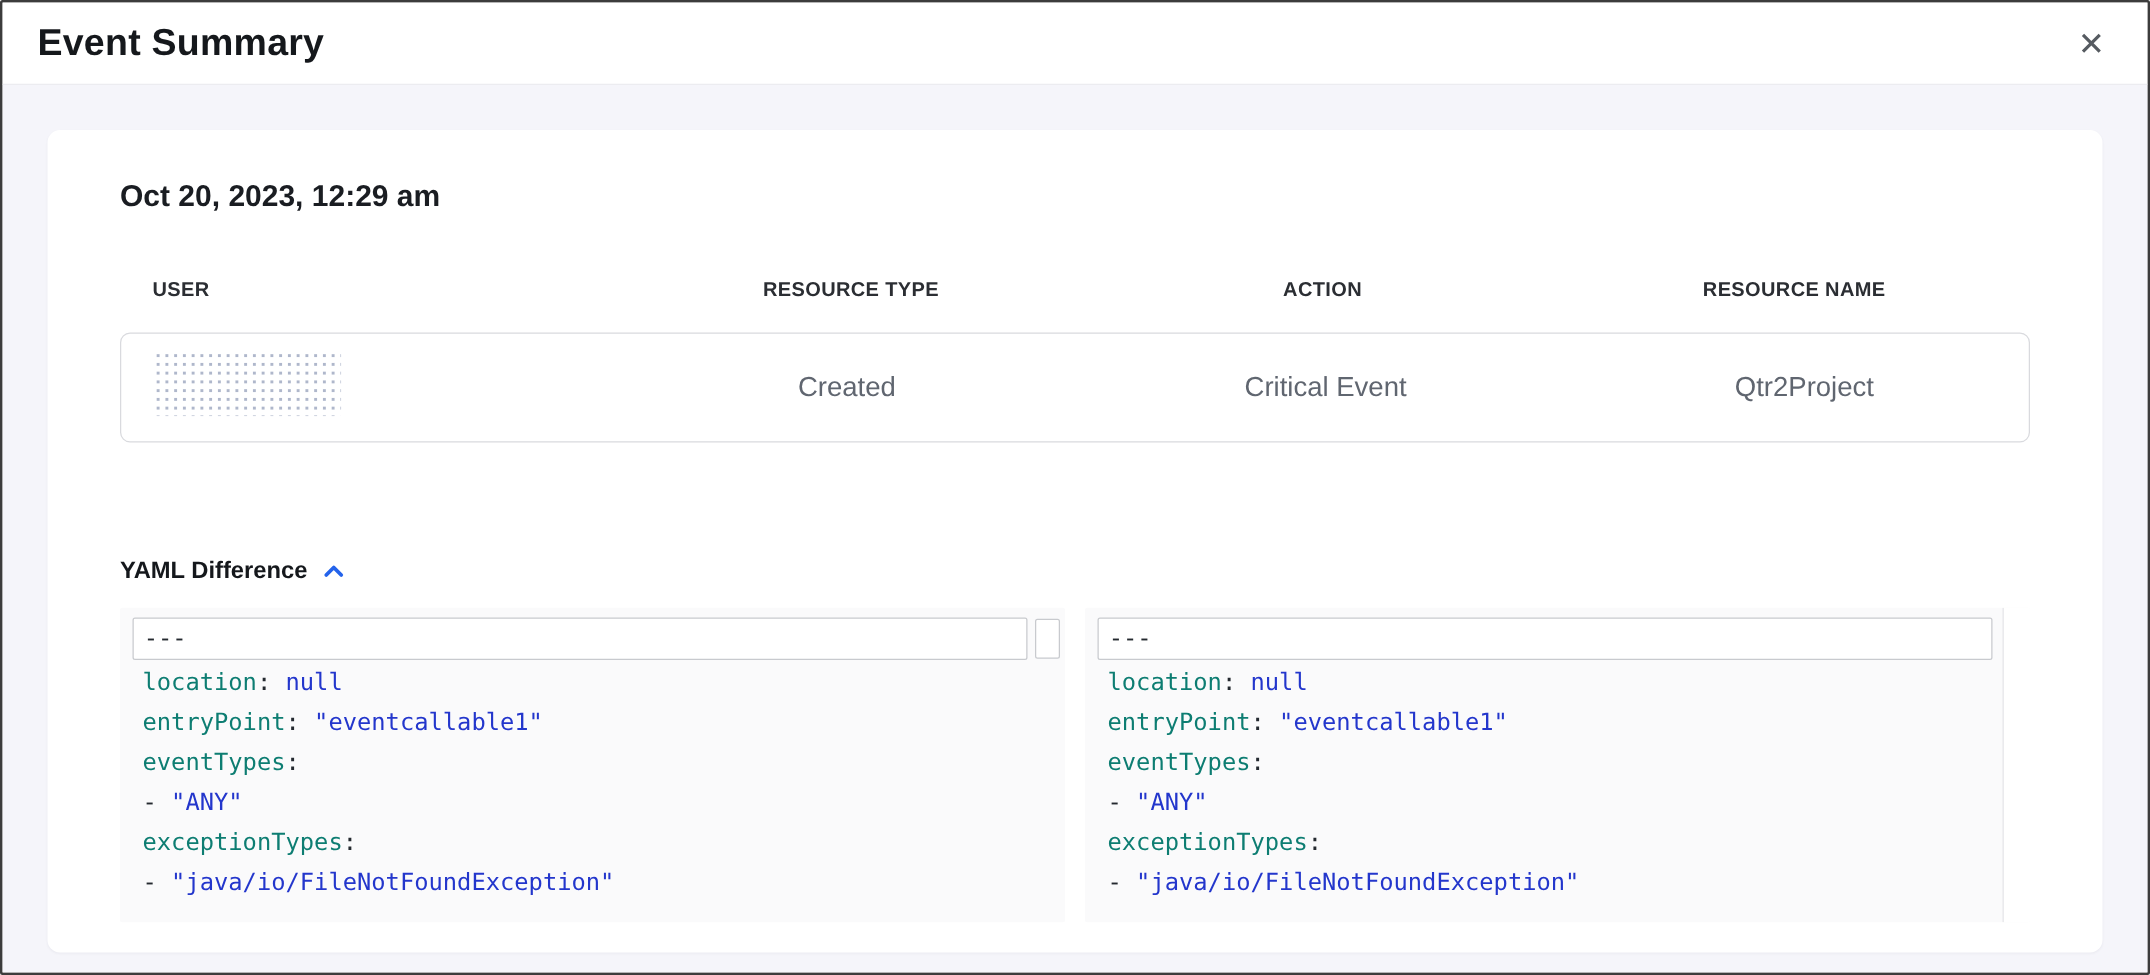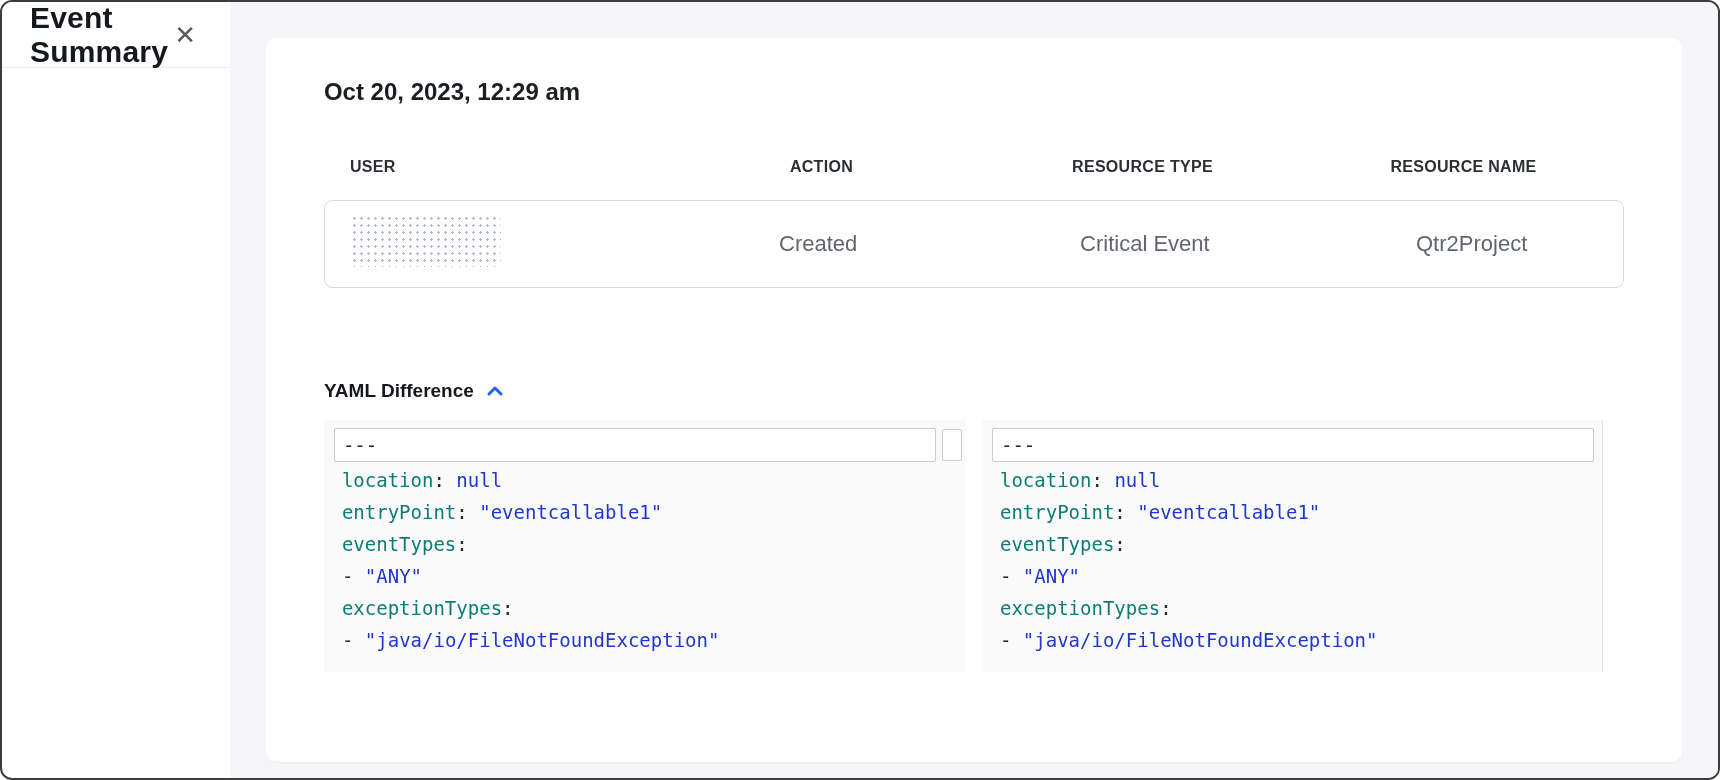--- a/index.html
+++ b/index.html
@@ -6,22 +6,22 @@
     --accent:#2463eb;
     --yaml-key:#0d7d72;
     --yaml-val:#2336cc;
     --body-bg:#f5f5fa;
   }
   *{box-sizing:border-box;margin:0;padding:0;}
   html,body{width:1720px;height:780px;overflow:hidden;background:#fff;}
   body{font-family:"Liberation Sans", sans-serif;color:#15181c;}
   .page{
     width:1720px;height:780px;
-    border:2px solid #3c3c3c;border-radius:12px;
-    display:flex;flex-direction:row;overflow:hidden;background:#fff;
+    border:2px solid #3c3c3c;border-radius:2px;
+    display:flex;flex-direction:column;overflow:hidden;background:#fff;
   }
   .modal-header{
     background:#fff;
     height:66px;flex:0 0 66px;
     display:flex;align-items:center;justify-content:space-between;
     padding:0 28px;
     border-bottom:1px solid #ececf0;
   }
   .modal-header h1{font-size:30px;font-weight:700;color:#15181c;letter-spacing:.2px;}
   .close{
@@ -104,22 +104,22 @@
     </button>
   </header>
 
   <div class="modal-body">
     <div class="card">
 
       <div class="timestamp">Oct 20, 2023, 12:29 am</div>
 
       <div class="grid headers">
         <div class="col h first">USER</div>
+        <div class="col h c">RESOURCE TYPE</div>
         <div class="col h c">ACTION</div>
-        <div class="col h c">RESOURCE TYPE</div>
         <div class="col h c">RESOURCE NAME</div>
       </div>
 
       <div class="grid row">
         <div class="col">
           <span class="redacted"></span>
         </div>
         <div class="col c">Created</div>
         <div class="col c">Critical Event</div>
         <div class="col c">Qtr2Project</div>

